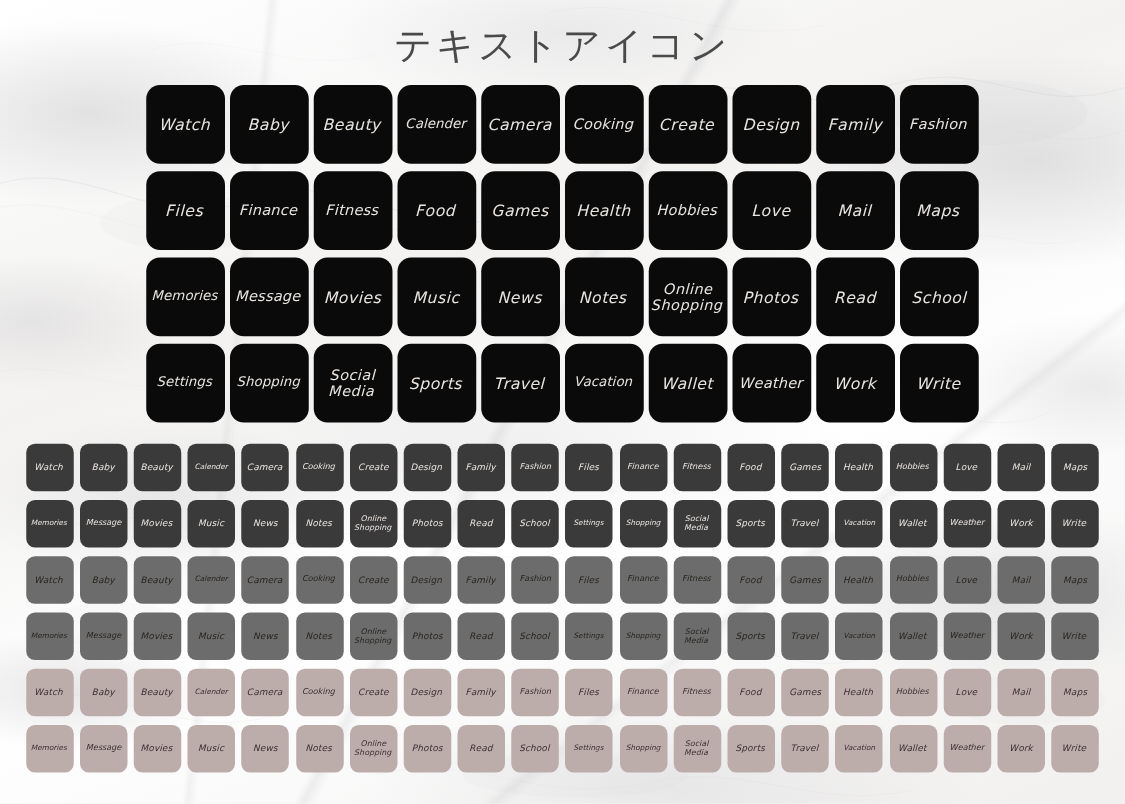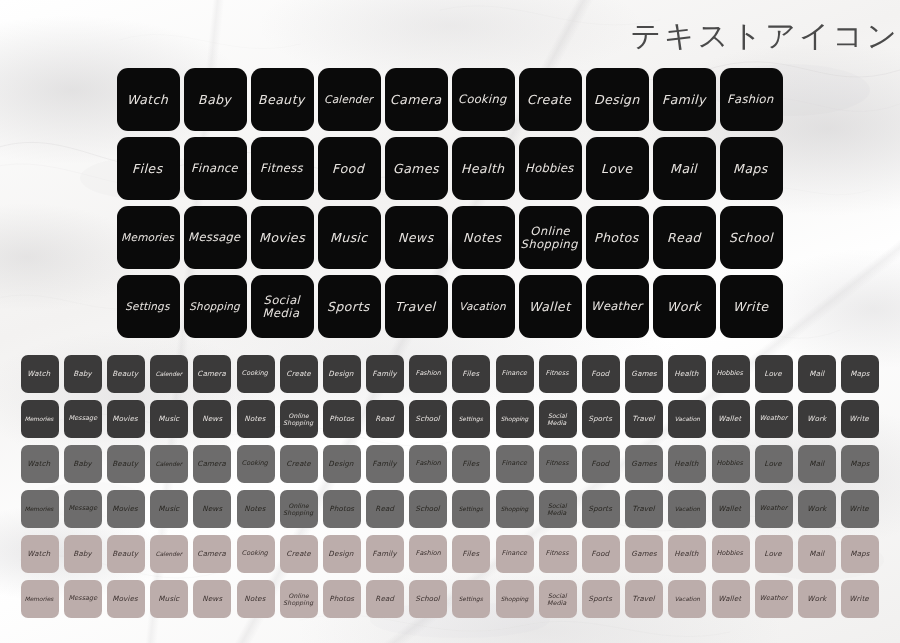--- a/index.html
+++ b/index.html
@@ -52,21 +52,21 @@
     inset: 0;
     z-index: 2;
   }
 
   
   .page-title {
     position: absolute;
     top: 16px;
     left: 0;
     width: 900px;
-    text-align: right;
+    text-align: center;
     font-family: "DejaVu Sans", sans-serif;
     font-size: 30px;
     font-weight: 400;
     letter-spacing: 3px;
     color: #4a4a4a;
     white-space: nowrap;
   }
 
   
   #big-grid {

